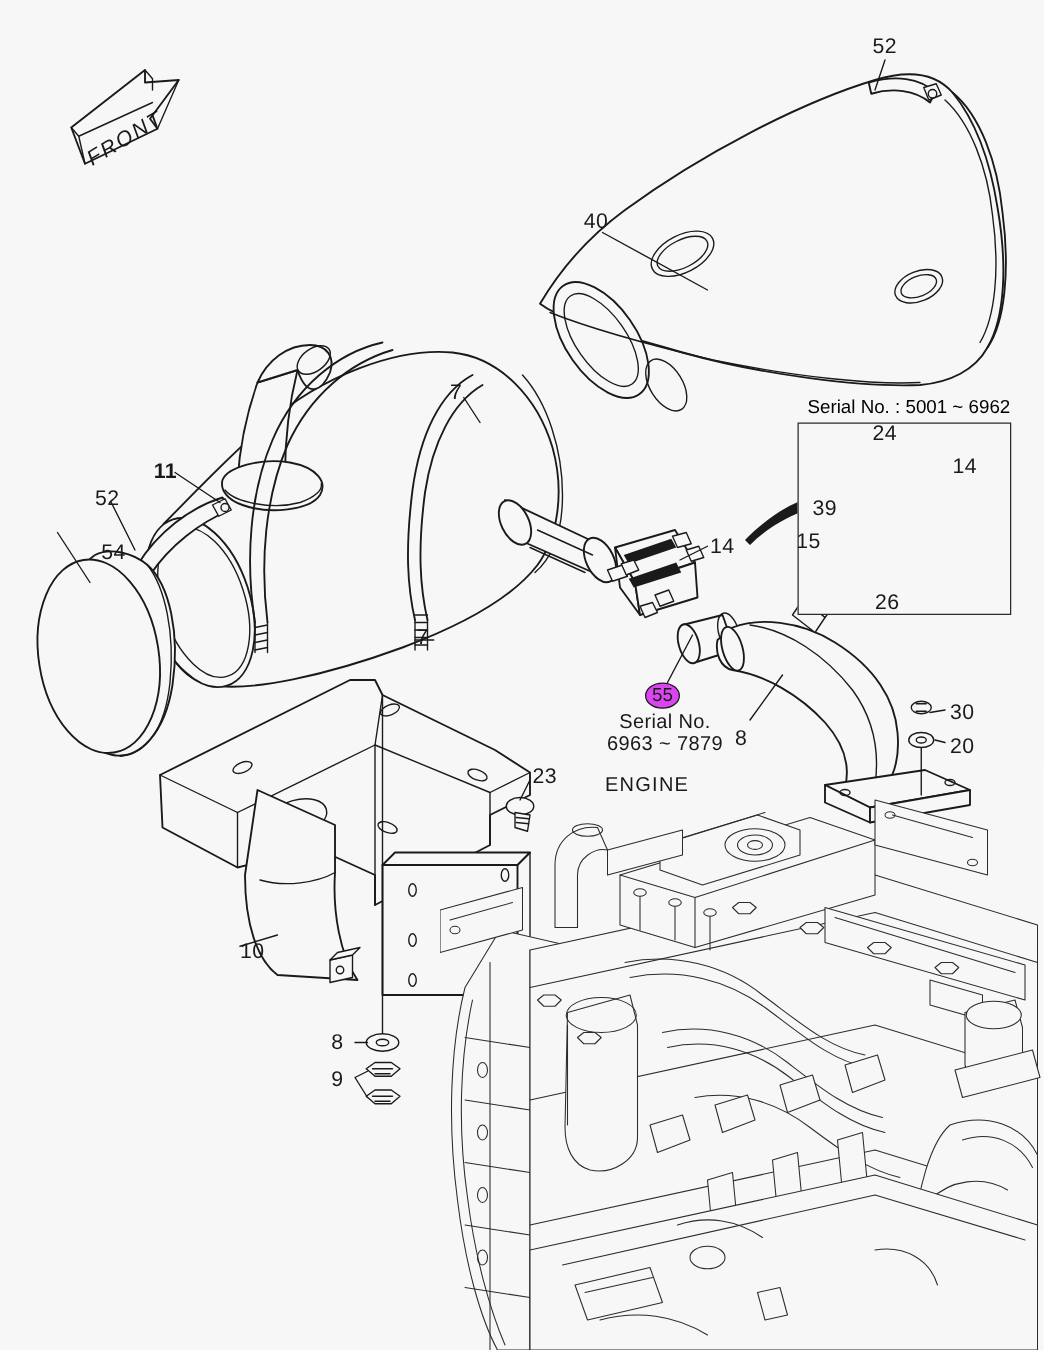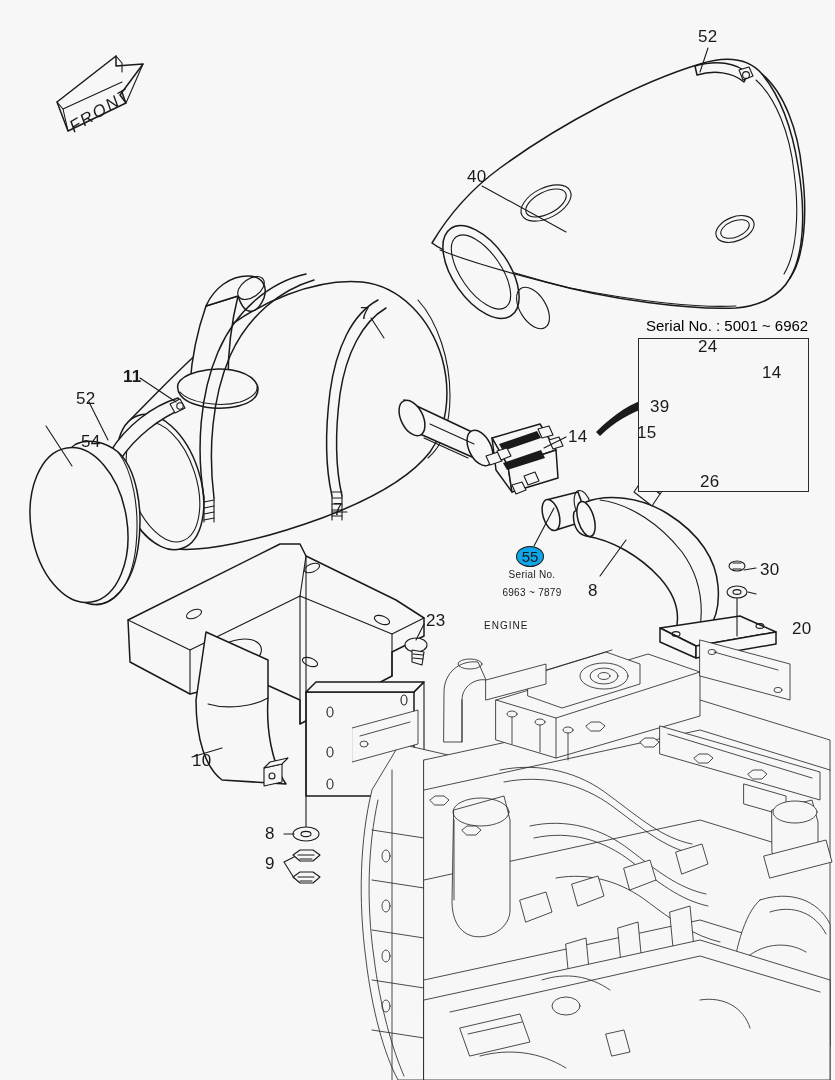--- a/index.html
+++ b/index.html
@@ -18,21 +18,21 @@
   #sheet svg{position:absolute;left:0;top:0;width:835px;height:1080px;}
   .lbl{
     position:absolute;
     font-size:17px;
     color:#1a1a1a;
     letter-spacing:.3px;
     white-space:nowrap;
     line-height:1;
     user-select:none;
   }
-  .lbl.sm{font-size:10px;}
+  .lbl.sm{font-size:16px;}
   .lbl.ctr{text-align:center;}
   .serial-title{
     position:absolute;
     font-size:15px;
     color:#000000;
     white-space:nowrap;
   }
   .inset-box{
     position:absolute;
     border:1.6px solid #2b2b2b;
@@ -40,21 +40,21 @@
     box-sizing:border-box;
   }
   .circ{
     position:absolute;
     width:28px;height:21px;
     border:1.6px solid #1a1a1a;
     border-radius:50%;
     box-sizing:border-box;
     display:flex;align-items:center;justify-content:center;
     font-size:15px;color:#1a1a1a;
-    background:#0ea5e9;
+    background:#d946ef;
   }
   .front-txt{
     position:absolute;
     font-size:17px;
     font-style:italic;
     color:#1a1a1a;
     letter-spacing:2px;
     transform:rotate(-31deg);
     transform-origin:left top;
     white-space:nowrap;
@@ -444,21 +444,21 @@
   <div class="lbl" style="left:698px;top:28px;">52</div>
   <div class="lbl" style="left:467px;top:168px;">40</div>
   <div class="lbl" style="left:360px;top:305px;">7</div>
   <div class="lbl" style="left:123px;top:368px;font-weight:bold;">11</div>
   <div class="lbl" style="left:76px;top:390px;">52</div>
   <div class="lbl" style="left:33px;top:433px;margin-left:48px;">54</div>
   <div class="lbl" style="left:333px;top:501px;">7</div>
   <div class="lbl" style="left:568px;top:428px;">14</div>
   <div class="lbl" style="left:588px;top:582px;">8</div>
   <div class="lbl" style="left:760px;top:561px;">30</div>
-  <div class="lbl" style="left:760px;top:620px;margin-left:32px;">20</div>
+  <div class="lbl" style="left:760px;top:588px;">20</div>
   <div class="lbl" style="left:426px;top:612px;">23</div>
   <div class="lbl" style="left:174px;top:752px;margin-left:18px;">10</div>
   <div class="lbl" style="left:265px;top:825px;">8</div>
   <div class="lbl" style="left:265px;top:855px;">9</div>
 
   <div class="circ" style="left:516px;top:546px;">55</div>
   <div class="lbl sm ctr" style="left:487px;top:570px;width:90px;">Serial No.</div>
   <div class="lbl sm ctr" style="left:484px;top:588px;width:96px;">6963 ~ 7879</div>
 
   <div class="lbl sm" style="left:484px;top:621px;letter-spacing:1px;">ENGINE</div>

